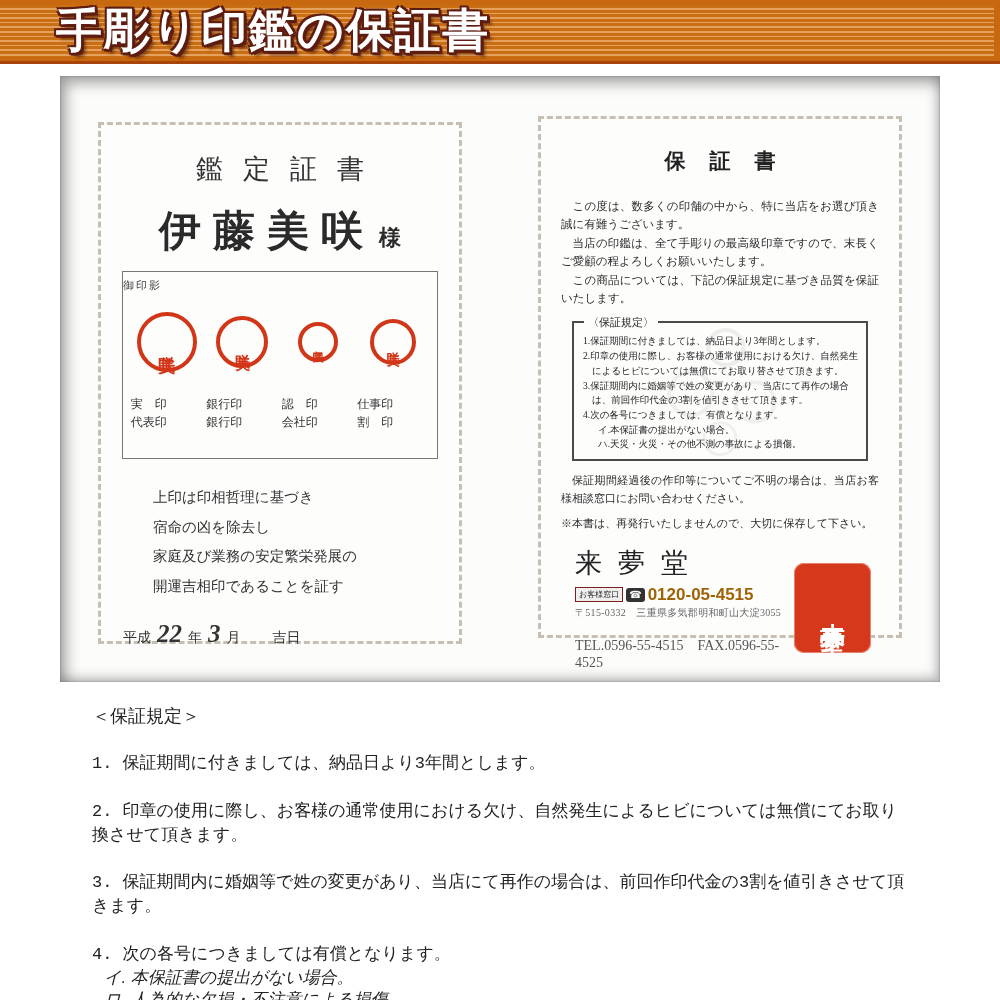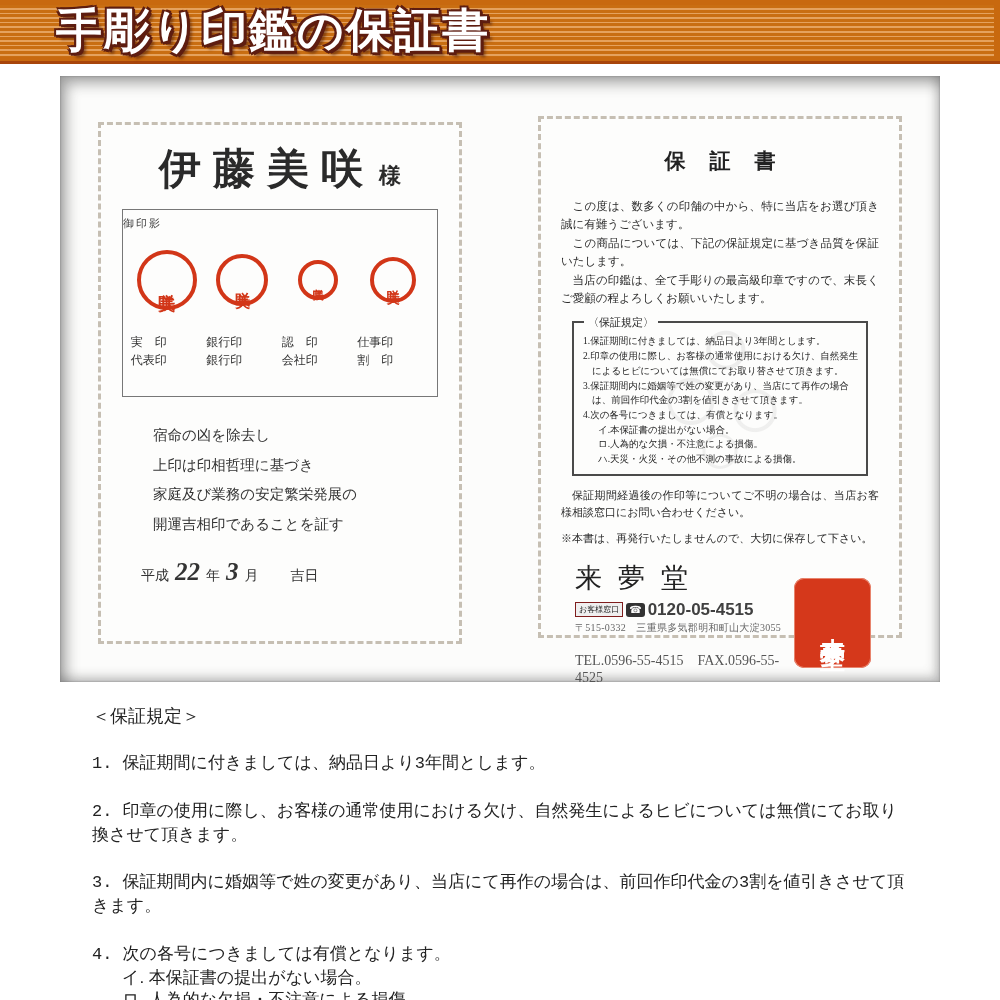--- a/index.html
+++ b/index.html
@@ -50,21 +50,21 @@
   .seal-cell { width:72px; display:flex; justify-content:center; align-items:center; }
   .seal { border-radius:50%; border:4px solid #d23618; color:#d23618; display:flex; justify-content:center; align-items:center; font-weight:bold; }
   .seal-text { writing-mode:vertical-rl; line-height:1; }
   .seal-1 { width:60px; height:60px; font-size:17px; }
   .seal-2 { width:52px; height:52px; font-size:15px; }
   .seal-3 { width:40px; height:40px; font-size:11px; }
   .seal-4 { width:46px; height:46px; font-size:13px; }
   .seal-label-row { display:flex; justify-content:space-around; margin-top:14px; padding:0 6px; }
   .seal-label { width:72px; font-size:12px; line-height:1.5; color:#333; }
   .lc-statement { margin:24px 0 0 52px; font-size:14.5px; line-height:2.05; color:#333; }
-  .lc-date { margin:18px 0 0 40px; font-size:14px; color:#333; display:flex; align-items:baseline; gap:6px; }
+  .lc-date { margin:18px 0 0 22px; font-size:14px; color:#333; display:flex; align-items:baseline; gap:6px; }
   .lc-date .num { font-size:25px; font-weight:bold; font-style:italic; }
   .lc-date .day { margin-left:26px; }
 
   
   .rc-title { text-align:center; margin-top:28px; font-size:21px; font-weight:bold; letter-spacing:24px; padding-left:24px; color:#222; }
   .rc-paras { margin:22px 20px 0; font-size:11.5px; line-height:1.6; text-align:justify; }
   .rc-paras p { text-indent:1em; }
   .prov-box { position:relative; width:296px; margin:14px auto 0; border:2px solid #4a4a4a; padding:11px 7px 7px 9px;
     background-image:
       radial-gradient(circle at 52% 18%, transparent 15px, rgba(140,140,140,.14) 16px, rgba(140,140,140,.14) 19px, transparent 20px),
@@ -77,45 +77,46 @@
   .prov-sub  { font-size:9.5px; line-height:1.55; padding-left:15px; color:#222; }
   .rc-note { margin:11px 20px 0; font-size:11px; line-height:1.6; text-align:justify; }
   .rc-note1 { text-indent:1em; }
   .rc-note2 { margin-top:8px; }
   .store-row { display:flex; justify-content:space-between; align-items:center; margin:12px 28px 0 34px; }
   .store-name { font-size:27px; letter-spacing:16px; color:#222; }
   .contact { margin-top:4px; }
   .contact-line1 { display:flex; align-items:center; gap:3px; }
   .window-box { font-size:8px; border:1px solid #7f1d1d; padding:1px 3px; background:#efefef; color:#222; }
   .freedial-badge { background:#333; color:#fff; border-radius:3px; font-size:10px; padding:0 3px; line-height:14px; }
-  .freedial-number { font-size:17px; font-weight:bold; color:#404040; font-family:"Liberation Sans","DejaVu Sans",sans-serif; }
+  .freedial-number { font-size:17px; font-weight:bold; color:#a16207; font-family:"Liberation Sans","DejaVu Sans",sans-serif; }
   .contact-line2 { font-size:10px;  color:#666; margin-top:1px; letter-spacing:.3px; }
   .contact-line3 { font-size:14px;  color:#555; margin-top:17px; }
   .store-stamp { width:82px; height:90px; background:#d5381b; border-radius:10px; color:#fff;
     display:flex; justify-content:center; align-items:center; box-shadow:0 0 0 1px #e8846d inset; }
   .stamp-text { writing-mode:vertical-rl; font-size:25px; font-weight:bold; letter-spacing:4px; line-height:1; }
 
   
   .bottom { padding:0 92px; color:#222; }
   .bottom-heading { margin-top:22px; font-size:18px; }
   .b-item { margin-top:24px; font-size:17px; line-height:1.4;font-family:Liberation Mono, monospace; }
-  .b-sub  { margin-left:30px; font-size:17px; line-height:1.32; }
+  .b-sub  { margin-left:12px; font-size:17px; line-height:1.32;font-style:italic; }
 </style>
 </head>
 <body>
 
 <div class="banner">
   <div class="banner-stripes">
     <div class="banner-title">手彫り印鑑の保証書</div>
   </div>
 </div>
 
 <div class="photo">
 
   <div class="cert cert-left">
+    <div class="lc-title">鑑定証書</div>
     <div class="lc-name-row">
       <span class="lc-name">伊藤美咲</span>
       <span class="lc-name-suffix">様</span>
     </div>
     <div class="imp-box">
       <div class="imp-label">御印影</div>
       <div class="seal-row">
         <div class="seal-cell">
           <div class="seal seal-1">
               <span class="seal-text">美咲</span>
@@ -150,50 +151,49 @@
           <div>認　印</div>
           <div>会社印</div>
         </div>
         <div class="seal-label">
           <div>仕事印</div>
           <div>割　印</div>
         </div>
       </div>
     </div>
     <div class="lc-statement">
+      <div>上印は印相哲理に基づき</div>
       <div>宿命の凶を除去し</div>
-      <div>上印は印相哲理に基づき</div>
       <div>家庭及び業務の安定繁栄発展の</div>
       <div>開運吉相印であることを証す</div>
     </div>
     <div class="lc-date">
       <span>平成</span>
       <span class="num">22</span>
       <span>年</span>
       <span class="num">3</span>
       <span>月</span>
       <span class="day">吉日</span>
     </div>
   </div>
 
   <div class="cert cert-right">
     <div class="rc-title">保証書</div>
     <div class="rc-paras">
       <p>この度は、数多くの印舗の中から、特に当店をお選び頂き誠に有難うございます。</p>
+      <p>当店の印鑑は、全て手彫りの最高級印章ですので、末長くご愛顧の程よろしくお願いいたします。</p>
       <p>この商品については、下記の保証規定に基づき品質を保証いたします。</p>
-      <p>当店の印鑑は、全て手彫りの最高級印章ですので、末長くご愛顧の程よろしくお願いいたします。</p>
     </div>
     <div class="prov-box">
       <span class="prov-legend">〈保証規定〉</span>
       <div class="prov-item">1.保証期間に付きましては、納品日より3年間とします。</div>
       <div class="prov-item">2.印章の使用に際し、お客様の通常使用における欠け、自然発生によるヒビについては無償にてお取り替させて頂きます。</div>
       <div class="prov-item">3.保証期間内に婚姻等で姓の変更があり、当店にて再作の場合は、前回作印代金の3割を値引きさせて頂きます。</div>
       <div class="prov-item">4.次の各号につきましては、有償となります。</div>
       <div class="prov-sub">イ.本保証書の提出がない場合。</div>
-      <div class="prov-sub">ロ.人為的な欠損・不注意による損傷。</div>
       <div class="prov-sub">ハ.天災・火災・その他不測の事故による損傷。</div>
     </div>
     <div class="rc-note rc-note1">保証期間経過後の作印等についてご不明の場合は、当店お客様相談窓口にお問い合わせください。</div>
     <div class="rc-note rc-note2">※本書は、再発行いたしませんので、大切に保存して下さい。</div>
     <div class="store-row">
       <div>
         <div class="store-name">来夢堂</div>
         <div class="contact">
           <div class="contact-line1">
             <span class="window-box">お客様窓口</span>

